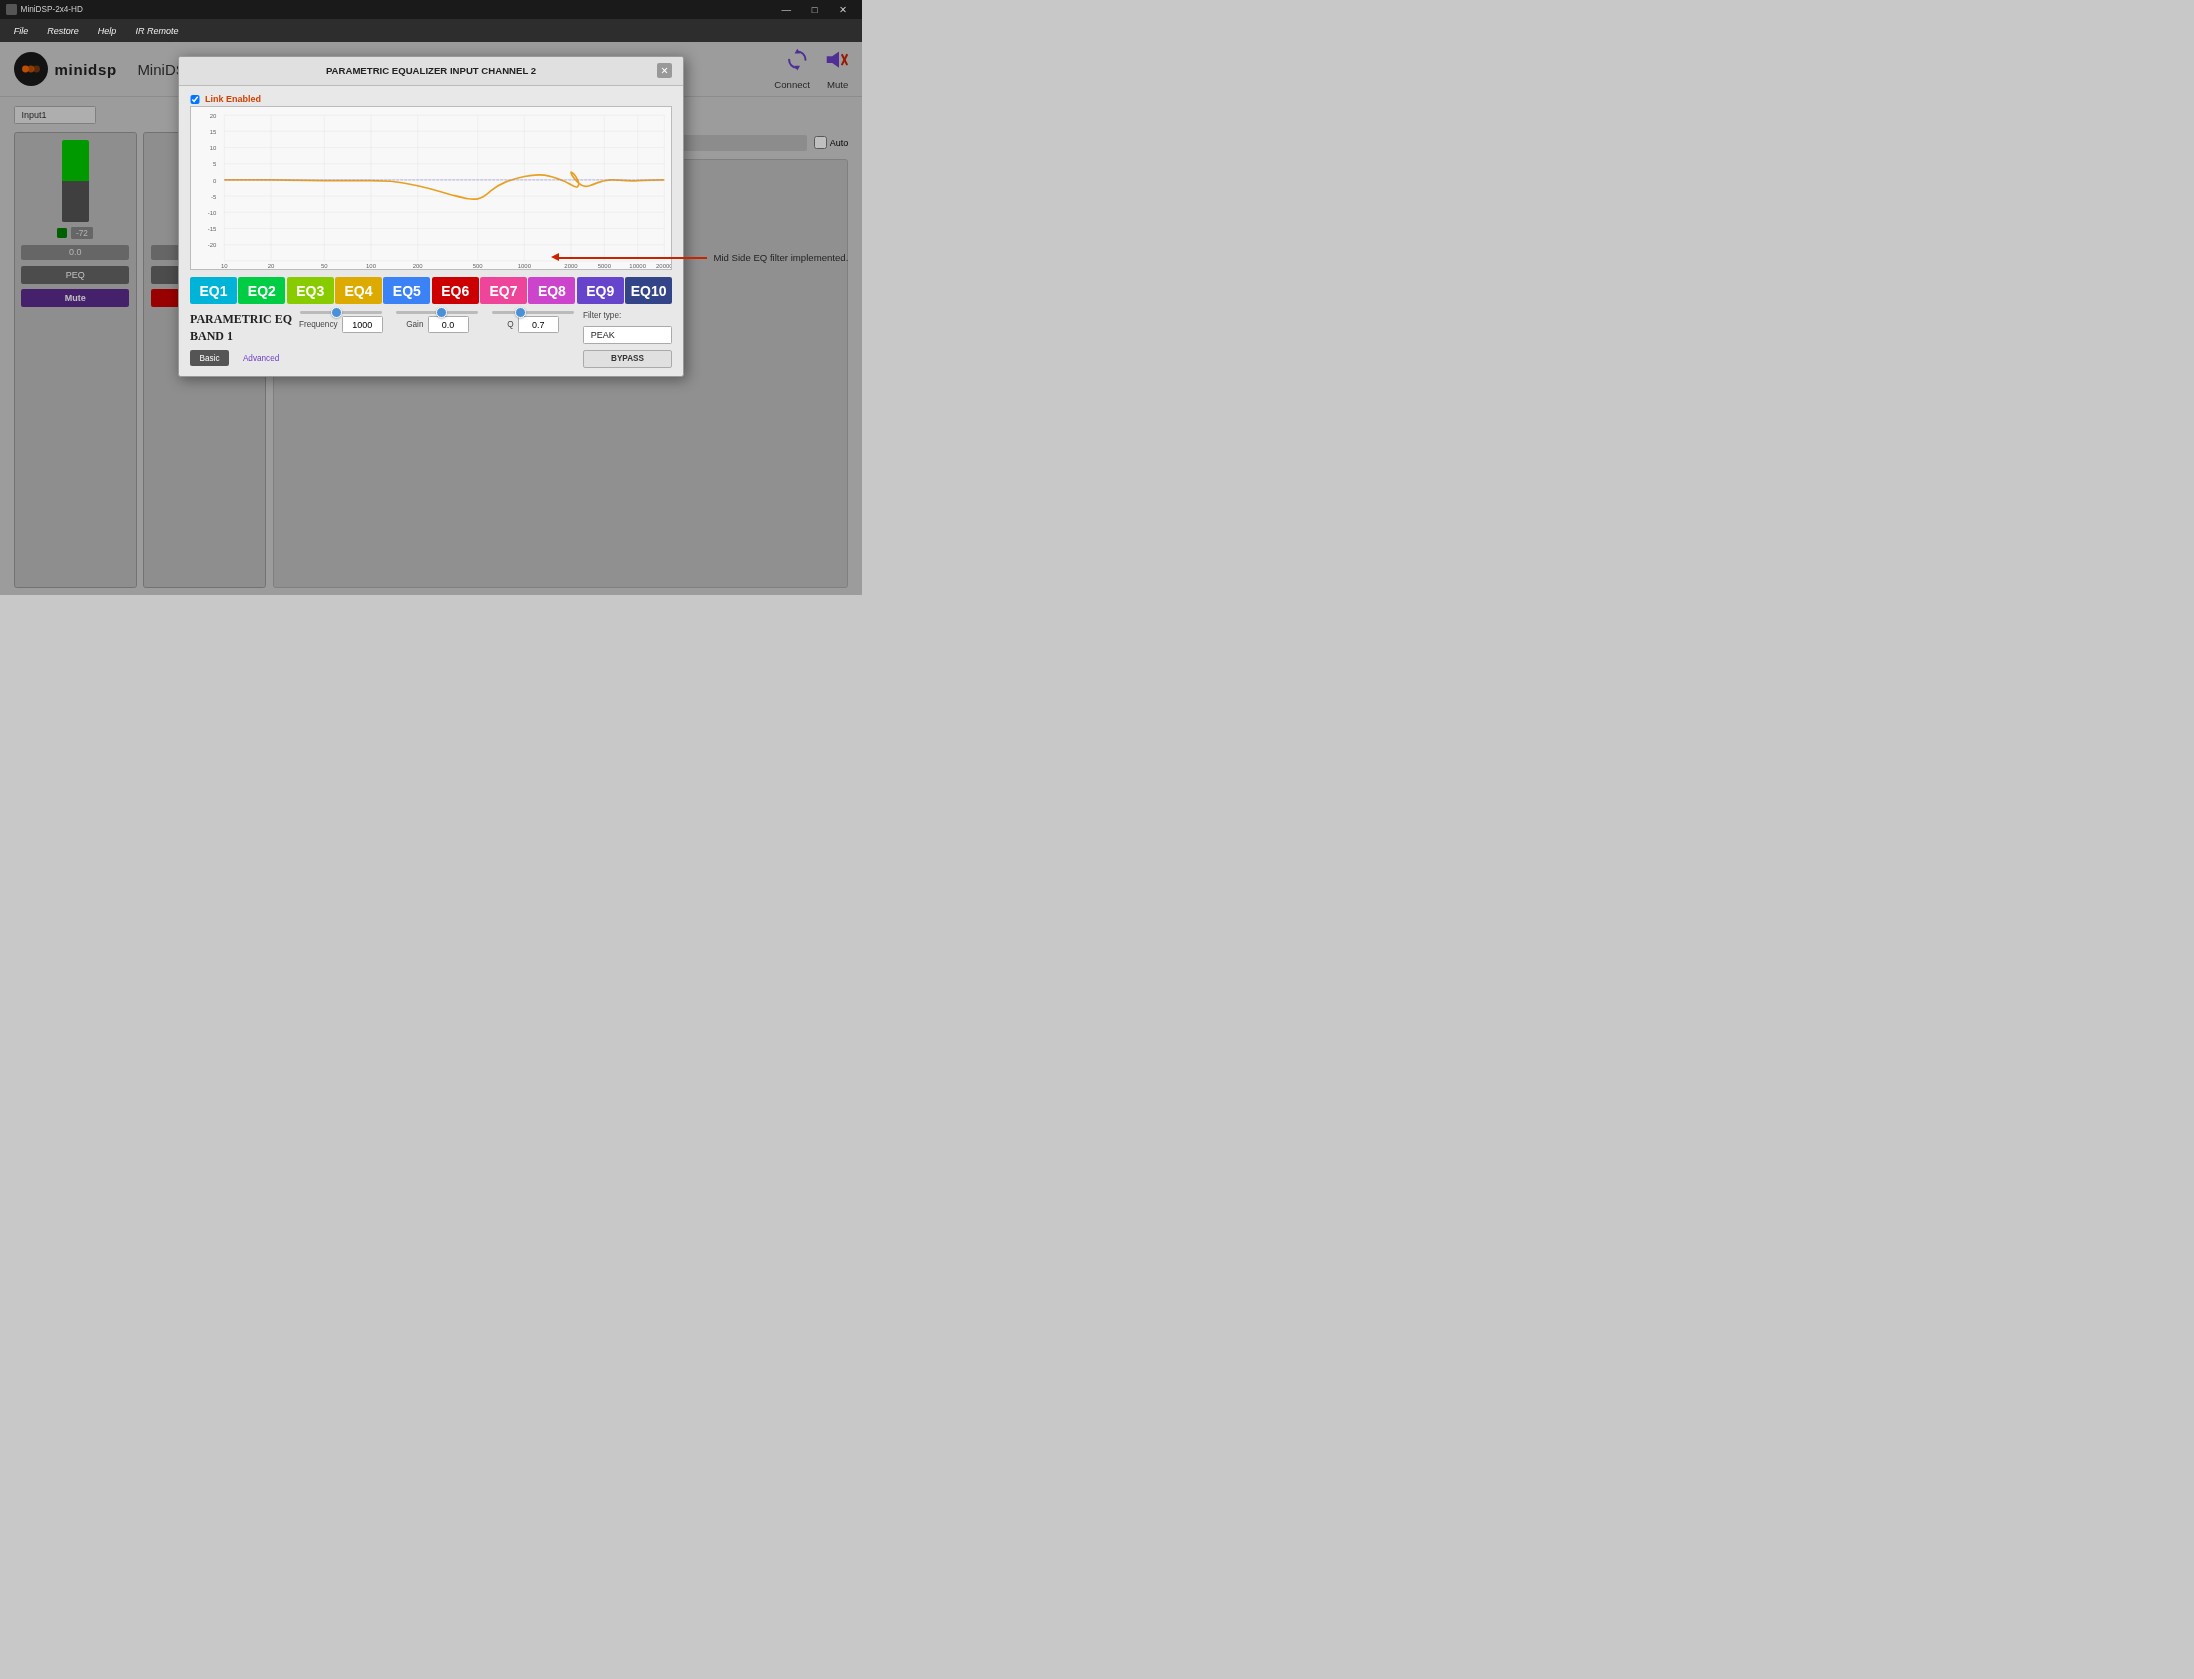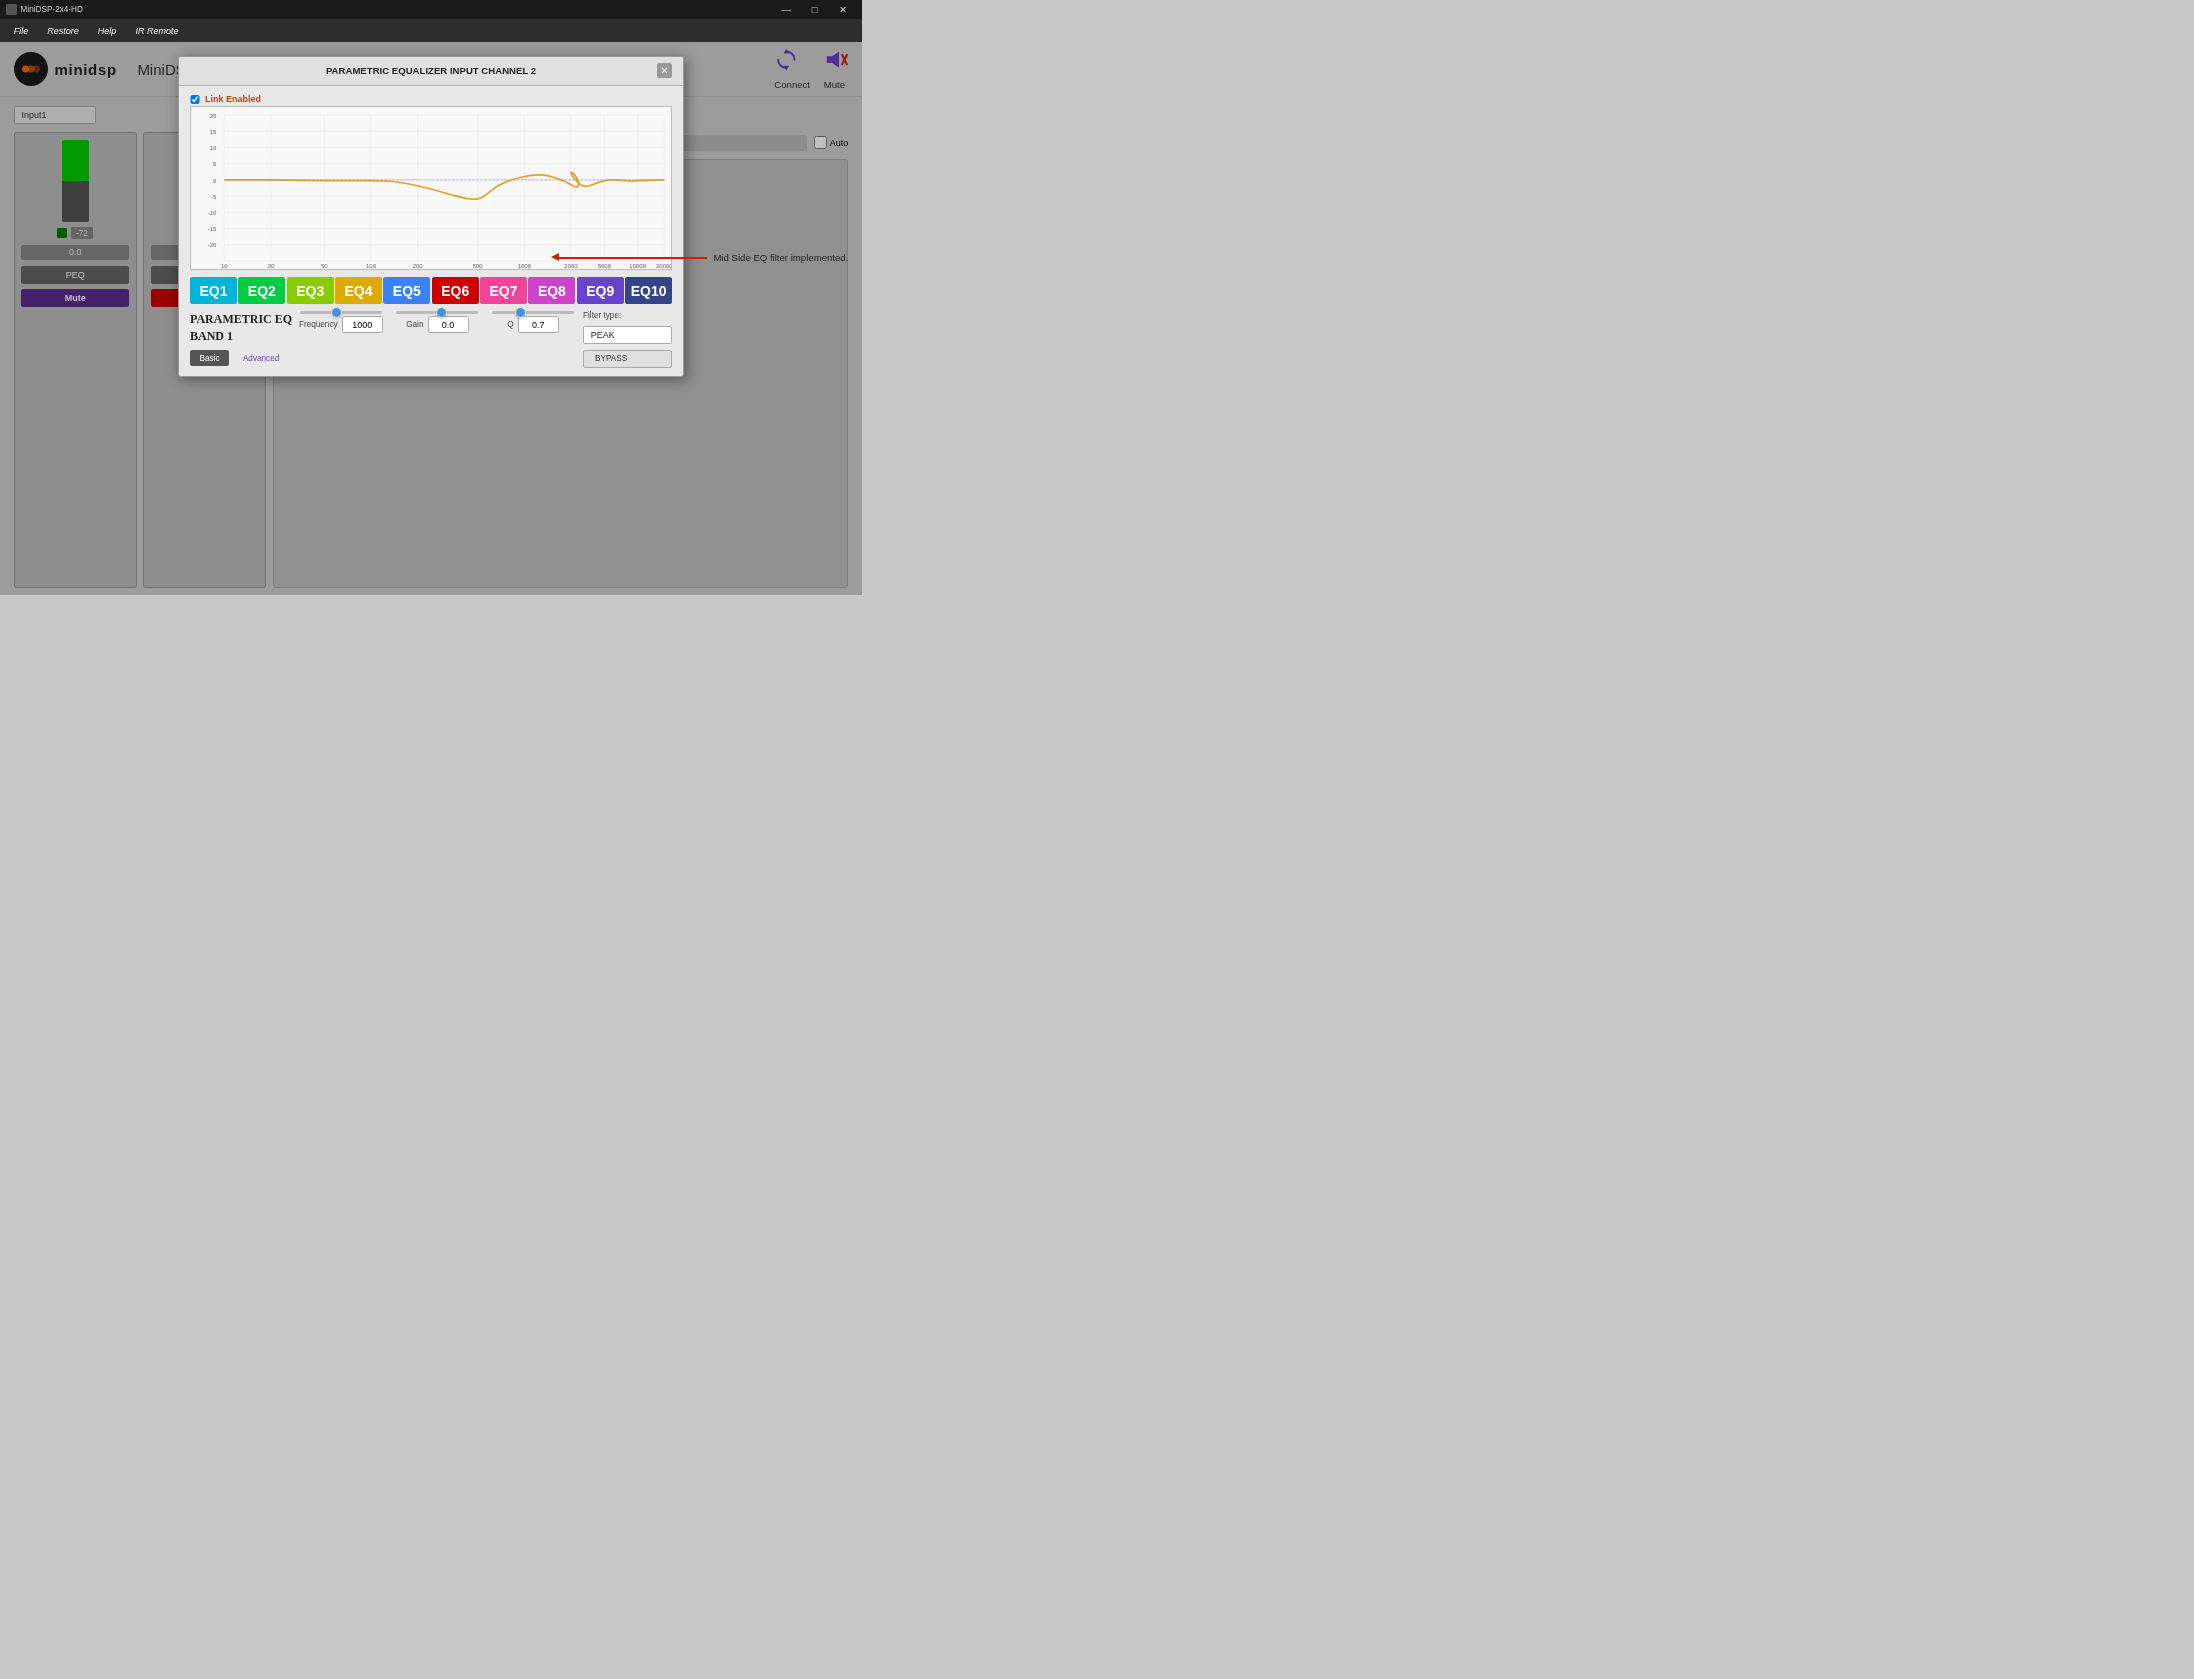--- a/index.html
+++ b/index.html
@@ -124,21 +124,21 @@
       right: 13.7px;
       top: 50%;
       transform: translateY(-50%);
       display: flex;
       gap: 13.7px;
       align-items: center;
     }
     .ctrl-btn {
       display: flex;
       flex-direction: column;
-      align-items: flex-start;
+      align-items: flex-end;
       gap: 2.7px;
       cursor: pointer;
     }
     .ctrl-icon {
       font-size: 19px;
       color: #6a3fc8;
     }
     .ctrl-label {
       font-size: 9.6px;
       color: #333;
@@ -550,22 +550,23 @@
       color: #222;
       width: 100%;
     }
     .bypass-btn {
       background: #e0e0e0;
       border: 0.7px solid #aaa;
       padding: 3.4px 11px;
       border-radius: 2.1px;
       cursor: pointer;
       font-size: 8.2px;
-      font-weight: normal;
+      font-weight: bold;
       color: #333;
+      text-align: center;
     }
 
     .green-dot {
       width: 9.6px; height: 9.6px;
       background: green;
       border-radius: 1.4px;
       display: inline-block;
       margin-right: 1.4px;
     }
   </style>

